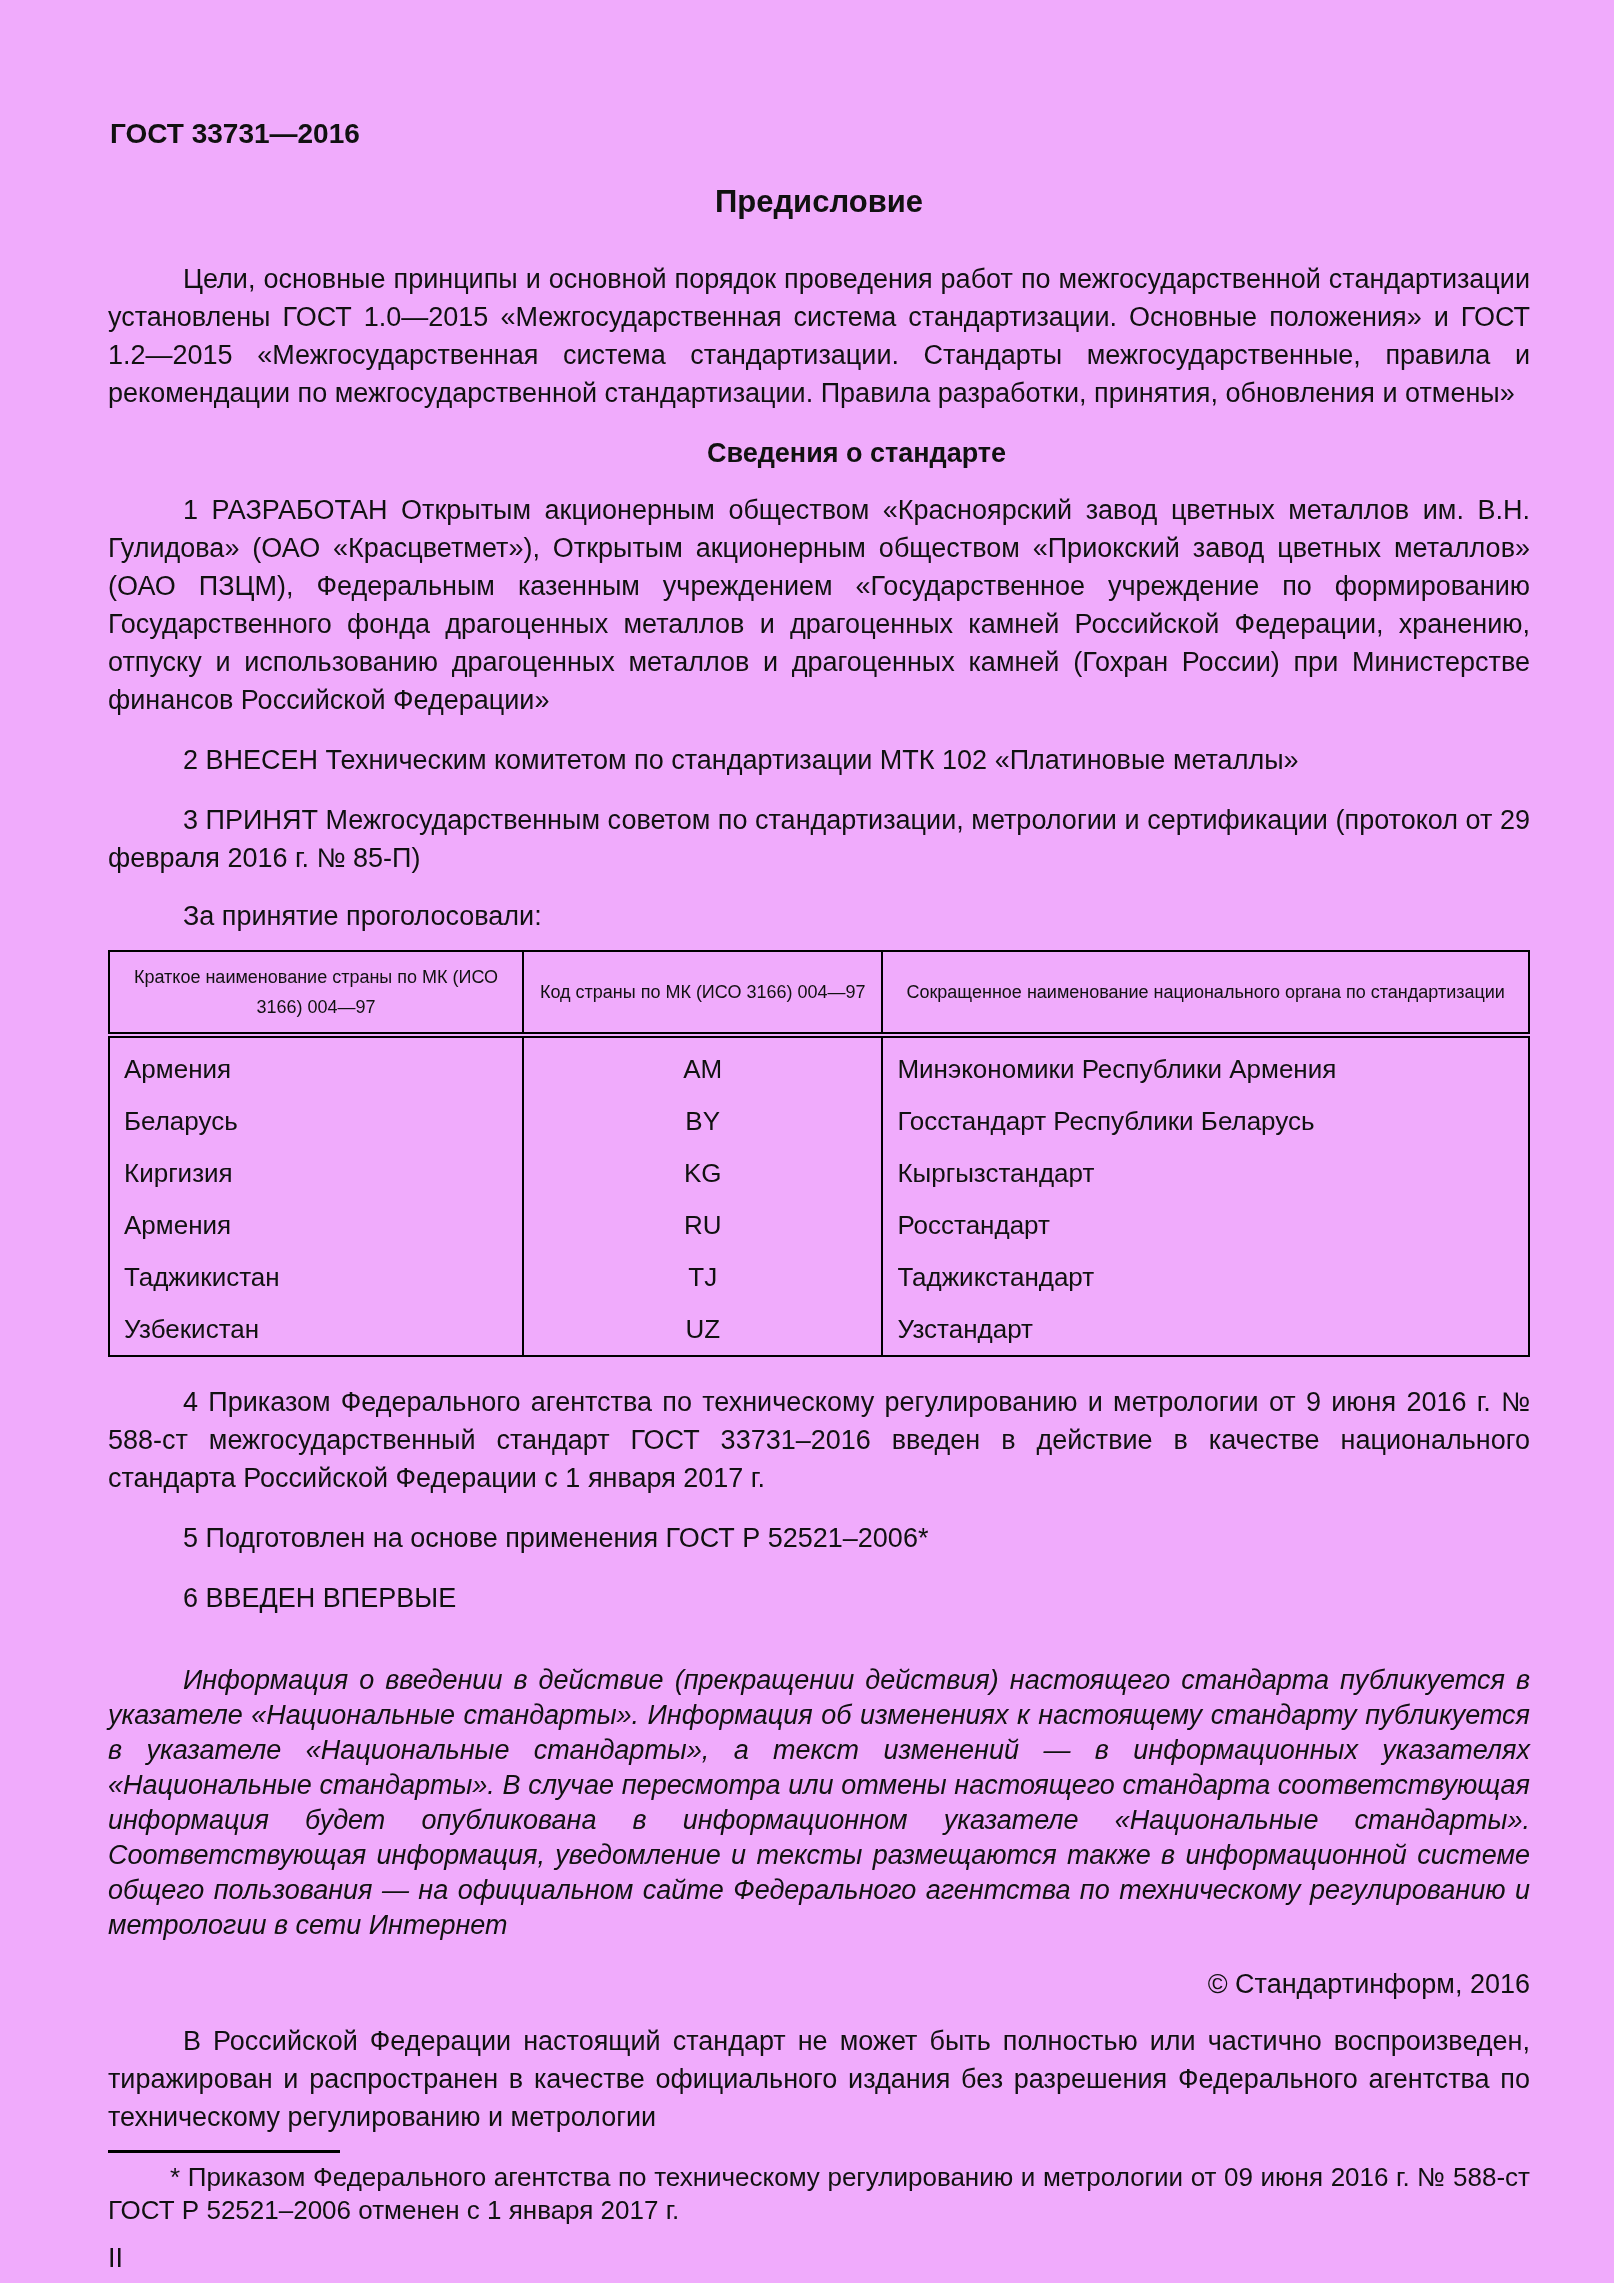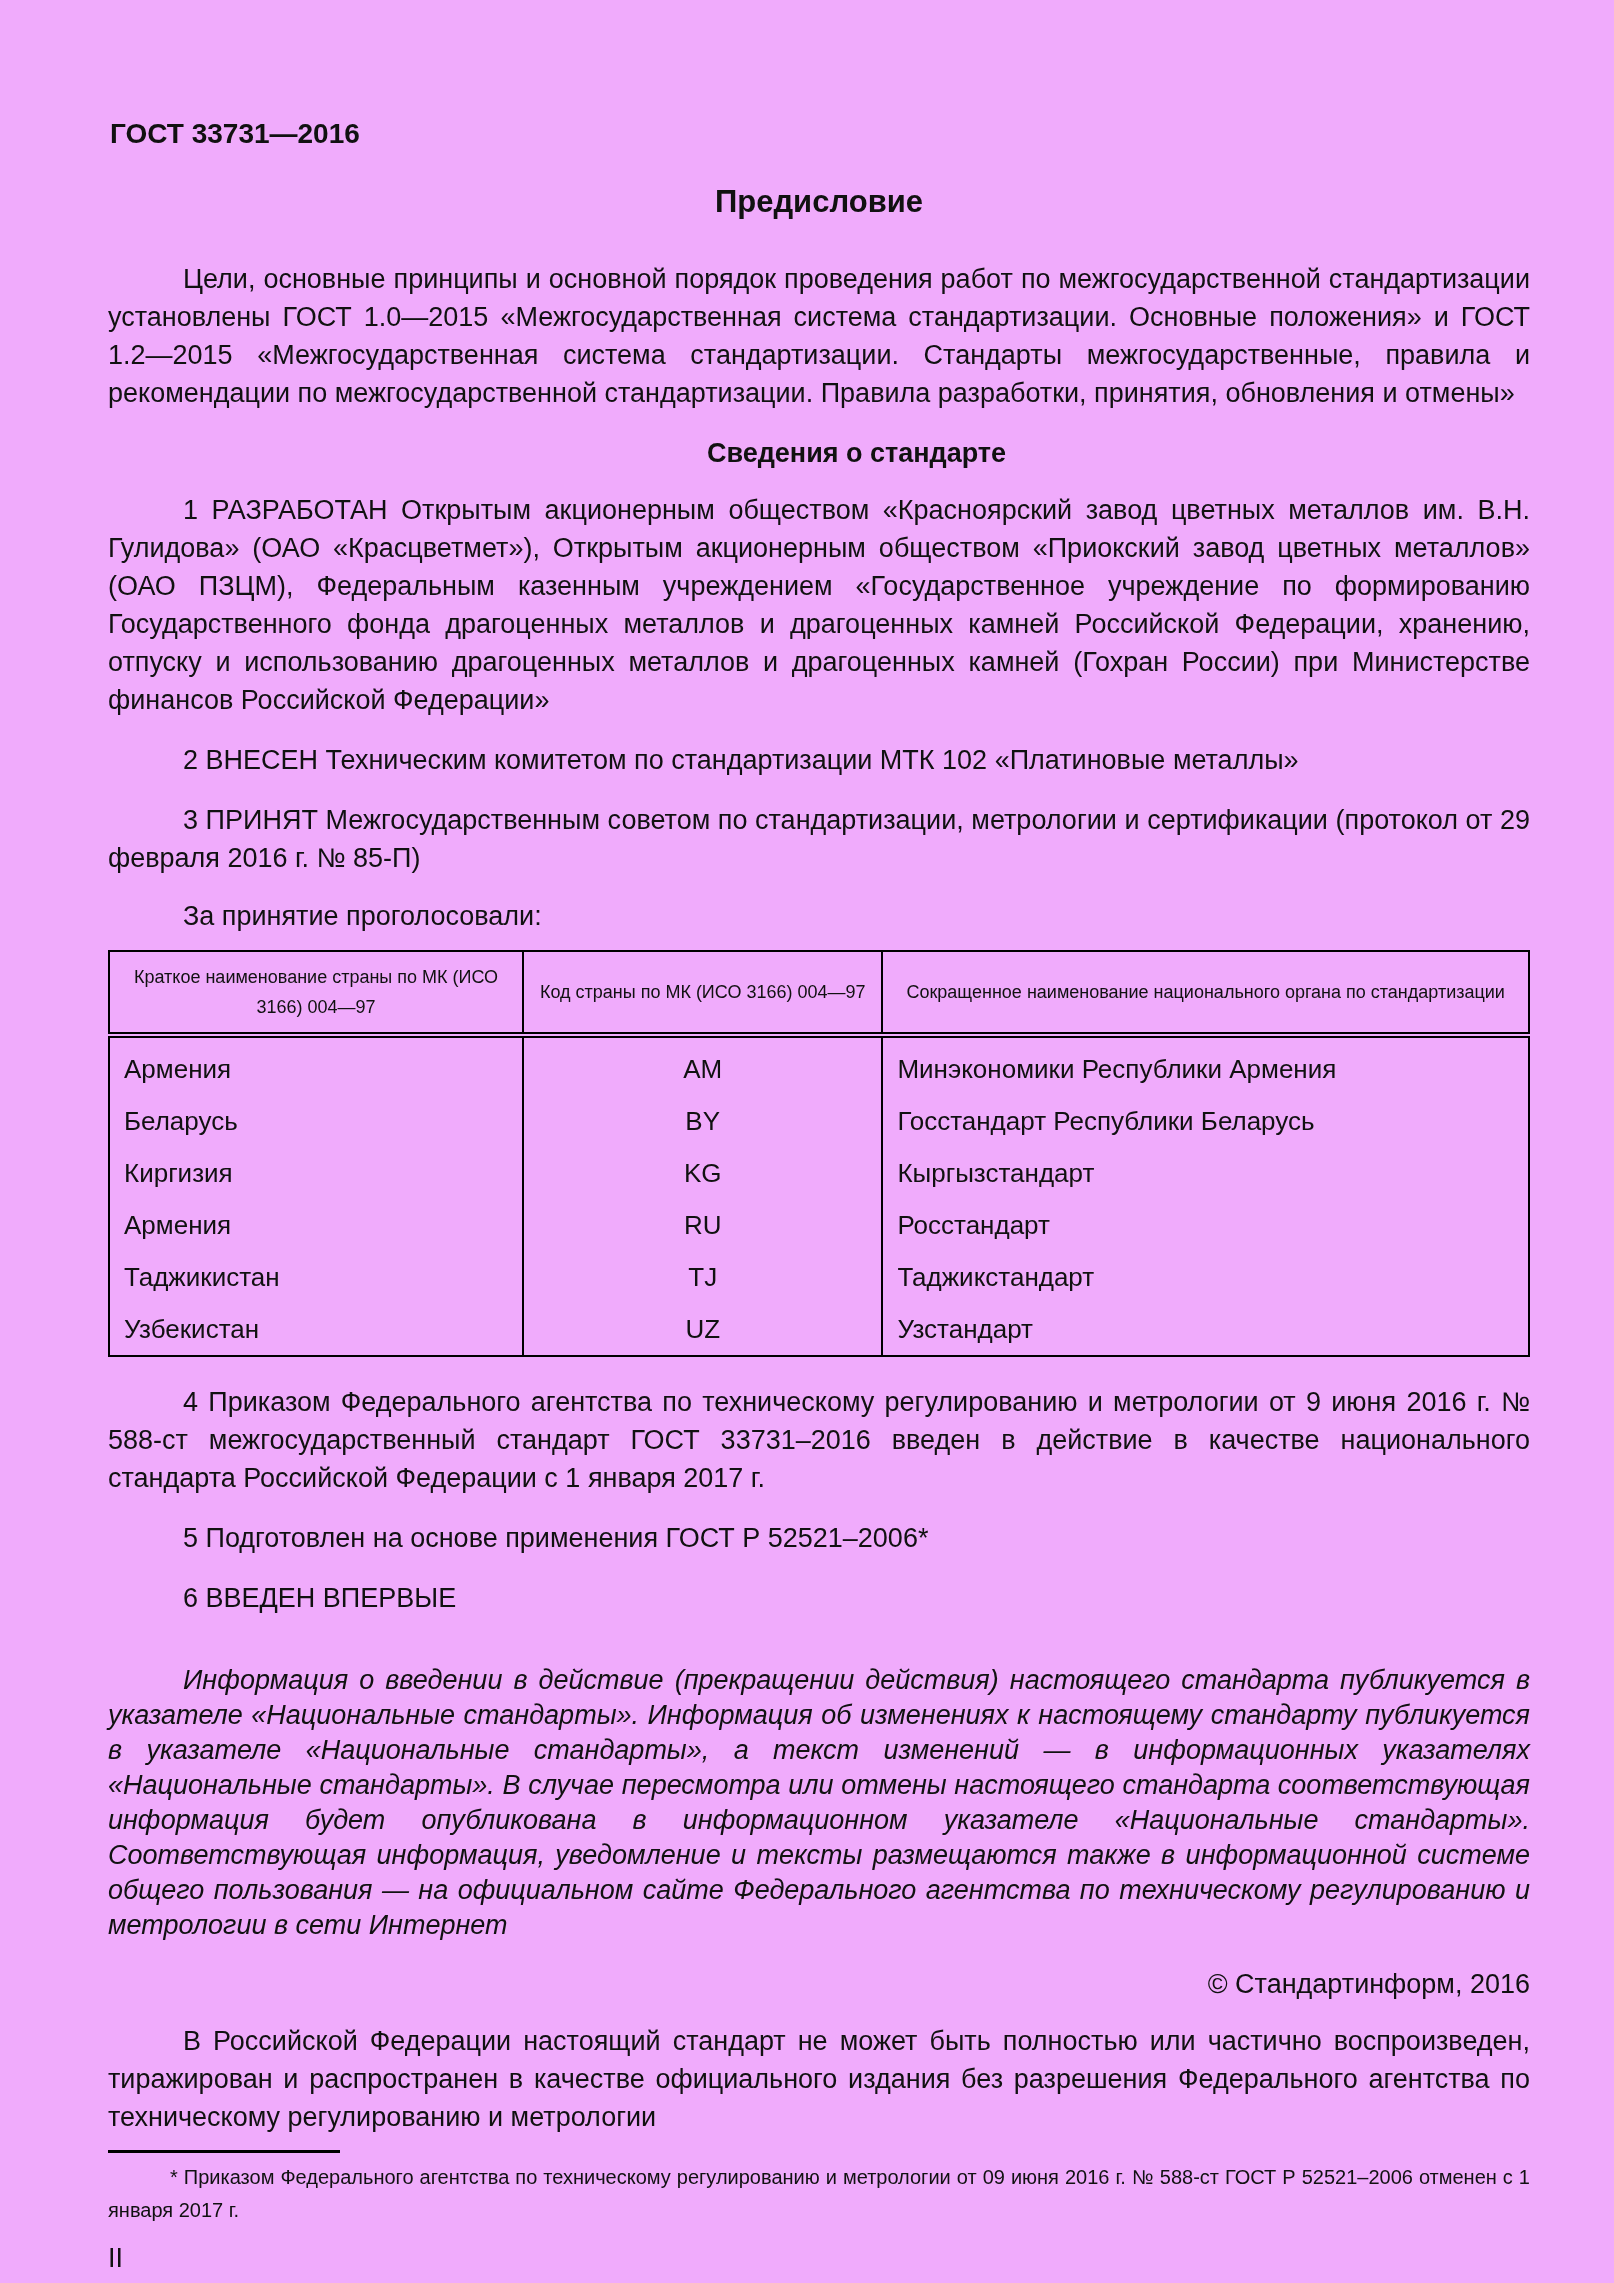--- a/index.html
+++ b/index.html
@@ -88,21 +88,21 @@
     margin: 26px 0 0 0;
   }
   .restriction { margin-top: 14px; }
   .footnote-rule {
     width: 232px;
     height: 0;
     border-top: 3px solid #000;
     margin: 14px 0 8px 0;
   }
   .footnote {
-    font-size: 20px;
+    font-size: 26px;
     line-height: 33px;
     text-align: justify;
     text-indent: 62px;
     margin: 0;
   }
   .page-number {
     font-size: 27px;
     margin: 16px 0 0 0;
   }
 </style>

